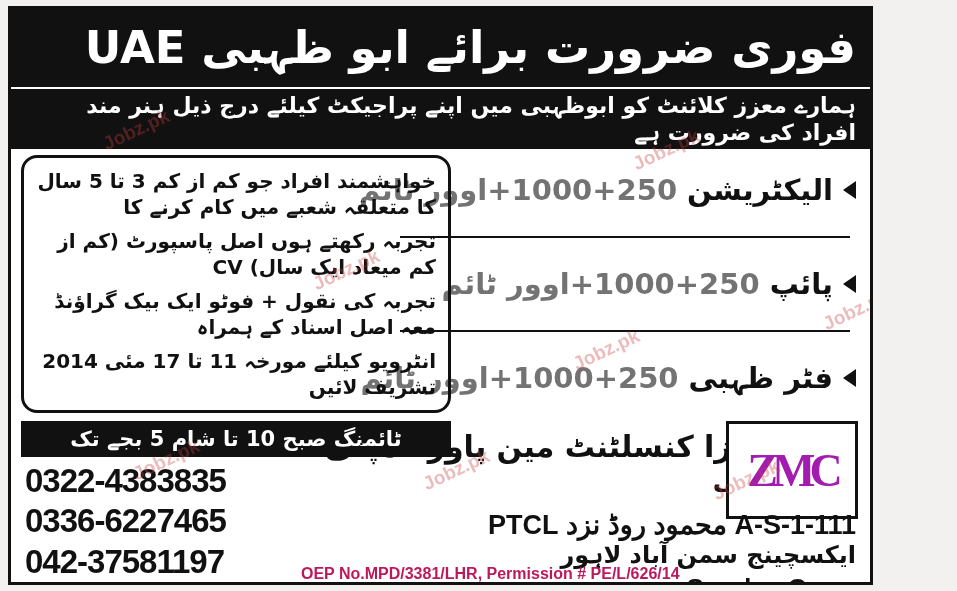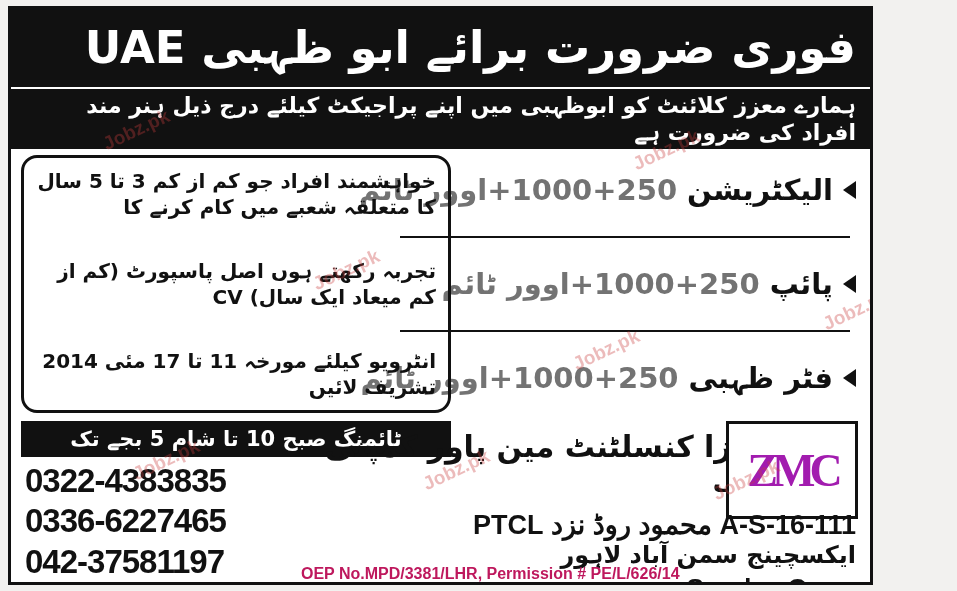--- a/index.html
+++ b/index.html
@@ -197,20 +197,21 @@
         <div class="job-row">
           <span class="bullet"></span>
           <span class="job-name">فٹر ظہبی</span>
           <span class="job-pay">1000+250+اوور ٹائم</span>
         </div>
       </div>
 
       <div class="reqbox">
         <div class="rline">خواہشمند افراد جو کم از کم 3 تا 5 سال کا متعلقہ شعبے میں کام کرنے کا</div>
         <div class="rline">تجربہ رکھتے ہوں اصل پاسپورٹ (کم از کم میعاد ایک سال) CV</div>
+        <div class="rline">تجربہ کی نقول + فوٹو ایک بیک گراؤنڈ معہ اصل اسناد کے ہمراہ</div>
         <div class="rline">انٹرویو کیلئے مورخہ 11 تا 17 مئی 2014 تشریف لائیں</div>
       </div>
     </div>
 
     <div class="timing">ٹائمنگ صبح 10 تا شام 5 بجے تک</div>
 
     <div class="phones">
       <div class="phone">0322-4383835</div>
       <div class="phone">0336-6227465</div>
       <div class="phone">042-37581197</div>
@@ -219,21 +220,21 @@
     <div class="company">
       <div class="cname">ظہیر مرزا کنسلٹنٹ مین پاور کمپنی</div>
       <div class="person">محمد عارف</div>
     </div>
 
     <div class="logo">
       <span class="mono">ZMC</span>
     </div>
 
     <div class="addr">
-      <span class="big">111-A-S-16 محمود روڈ نزد PTCL</span><br>
+      <span class="big">111-A-S-1 محمود روڈ نزد PTCL</span><br>
       <span>ایکسچینج سمن آباد لاہور</span>
     </div>
 
     <div class="oep">OEP No.MPD/3381/LHR, Permission # PE/L/626/14</div>
 
     <div class="sunday">Sunday Open</div>
 
     <div class="wm" style="left:90px;top:110px;">Jobz.pk</div>
     <div class="wm" style="left:620px;top:130px;">Jobz.pk</div>
     <div class="wm" style="left:300px;top:250px;">Jobz.pk</div>

